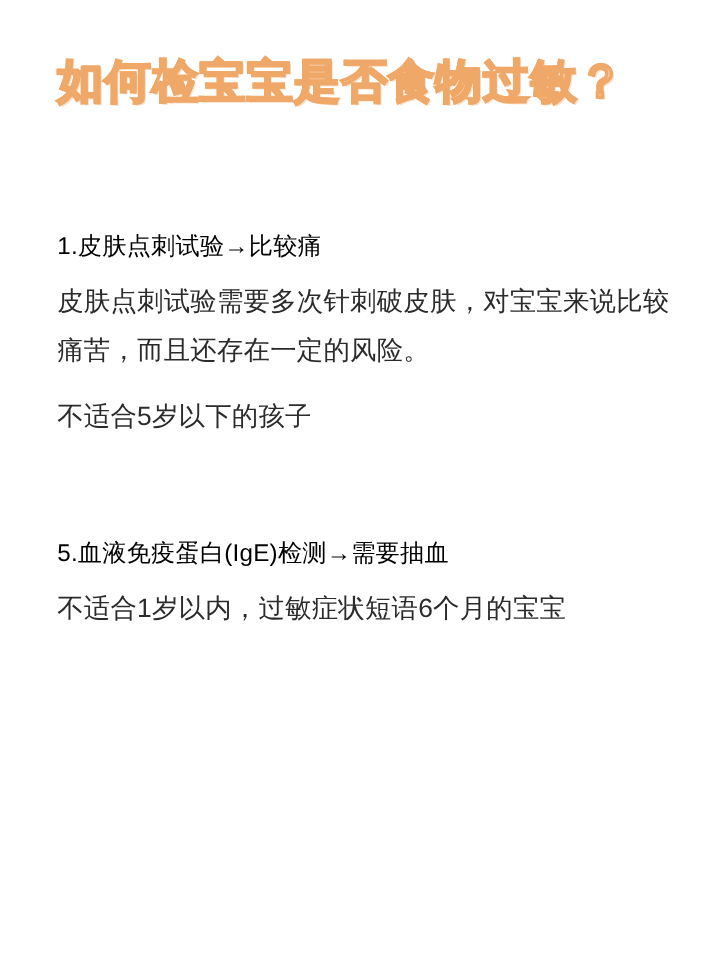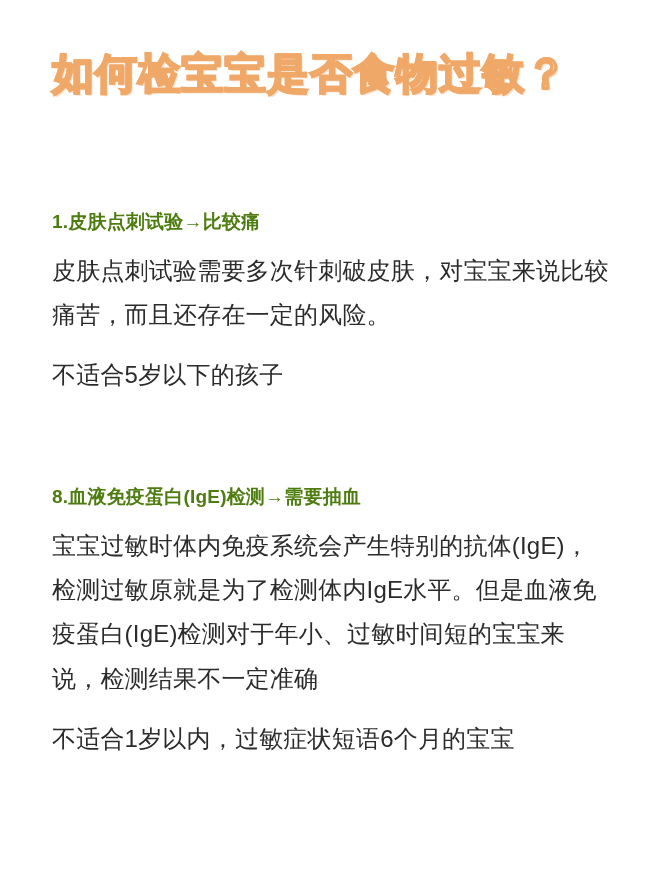--- a/index.html
+++ b/index.html
@@ -40,23 +40,23 @@
     line-height: 1.25;
     margin: 0 0 0 2px;
     white-space: nowrap;
   }
   .section {
     margin-top: 0;
   }
   .sec-1 { margin-top: 108px; }
   .sec-2 { margin-top: 86px; }
   .sec-head {
-    font-size: 19px;
-    font-weight: bold;
-    color: #4d7c0f;
+    font-size: 22px;
+    font-weight: normal;
+    color: #000000;
     margin: 0 0 14px 2px;
     letter-spacing: 0.2px;
   }
   .body-text {
     font-size: 24px;
     color: #2b2b2b;
     line-height: 1.85;
     margin: 0 0 0 2px;
     letter-spacing: 0.2px;
   }
@@ -72,19 +72,18 @@
 
     <h1 class="title">如何检宝宝是否食物过敏？</h1>
 
     <div class="section sec-1">
       <div class="sec-head">1.皮肤点刺试验→比较痛</div>
       <p class="body-text">皮肤点刺试验需要多次针刺破皮肤，对宝宝来说比较痛苦，而且还存在一定的风险。</p>
       <p class="body-text">不适合5岁以下的孩子</p>
     </div>
 
     <div class="section sec-2">
-      <div class="sec-head">8.血液免疫蛋白(IgE)检测→需要抽血</div>
-      <p class="body-text">宝宝过敏时体内免疫系统会产生特别的抗体(IgE)，检测过敏原就是为了检测体内IgE水平。但是血液免疫蛋白(IgE)检测对于年小、过敏时间短的宝宝来说，检测结果不一定准确</p>
+      <div class="sec-head">5.血液免疫蛋白(IgE)检测→需要抽血</div>
       <p class="body-text">不适合1岁以内，过敏症状短语6个月的宝宝</p>
     </div>
 
   </div>
 </div>
 
 </body></html>

